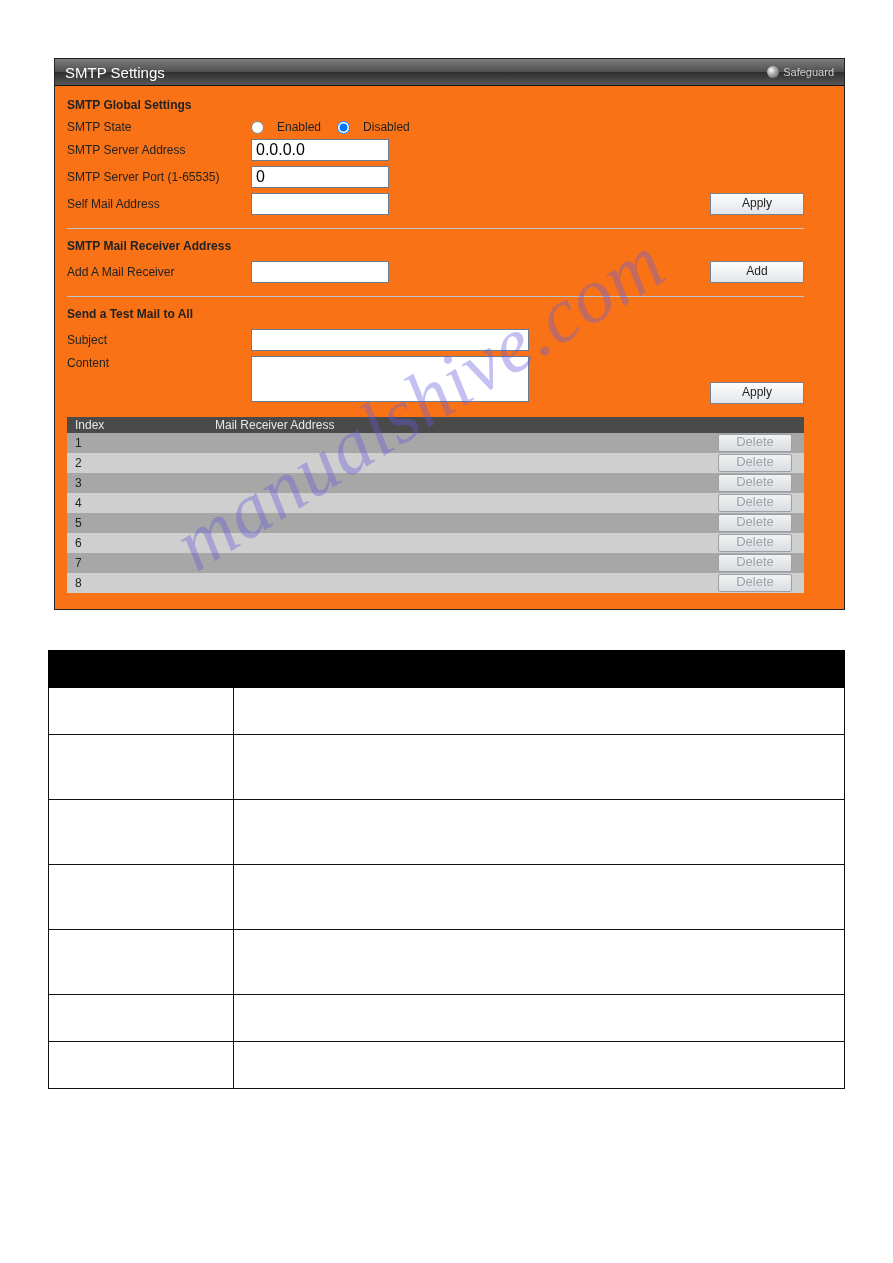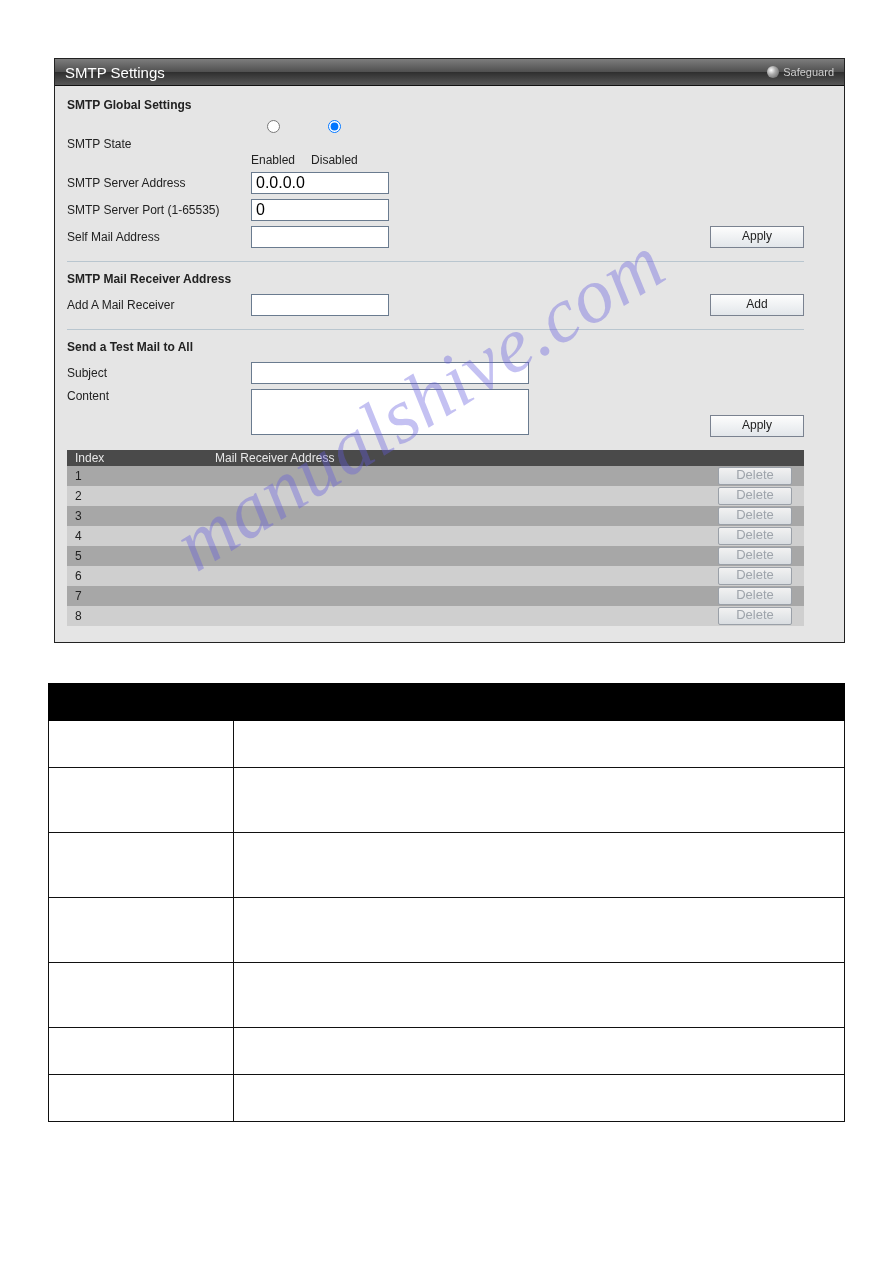--- a/index.html
+++ b/index.html
@@ -5,21 +5,21 @@
   body {
     margin: 0;
     padding: 0;
     font-family: Arial, Helvetica, sans-serif;
     background: #fff;
     width: 893px;
   }
   .screenshot-frame {
     margin: 58px 48px 30px 54px;
     border: 1px solid #222;
-    background: #e5e5e5;
+    background: #f97316;
     box-sizing: border-box;
   }
   .titlebar {
     height: 26px;
     background: linear-gradient(to bottom, #7d7d7d 0%, #4f4f4f 50%, #2f2f2f 51%, #575757 100%);
     color: #fff;
     font-size: 15px;
     padding: 0 10px;
     display: flex;
     align-items: center;
@@ -53,21 +53,21 @@
   }
   .form-label {
     width: 184px;
   }
   .radio-group {
     display: flex;
     align-items: center;
     gap: 16px;
   }
   .radio-opt {
-    display: flex; align-items: center; gap: 20px; flex-direction: column;
+    display: flex; align-items: center; gap: 13px;
   }
   input[type="radio"] { margin:0; }
   .text-input {
     border: 1px solid #6a7b8f;
     height: 18px;
     padding: 1px 4px;
     font-size: 16px;
     background: #fff;
     box-sizing: content-box;
   }

